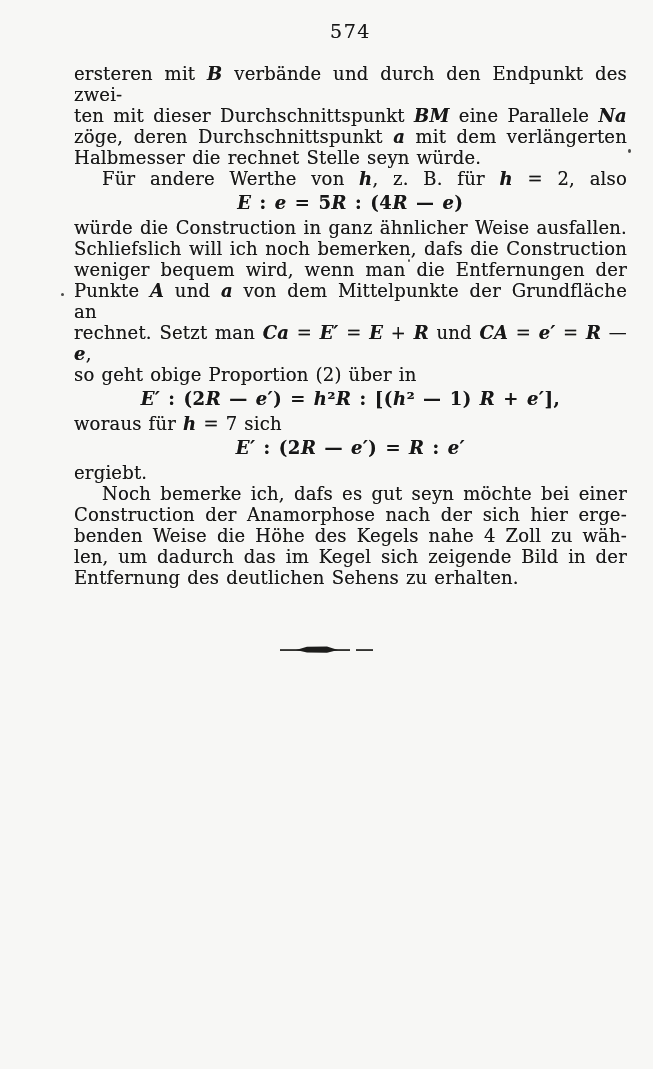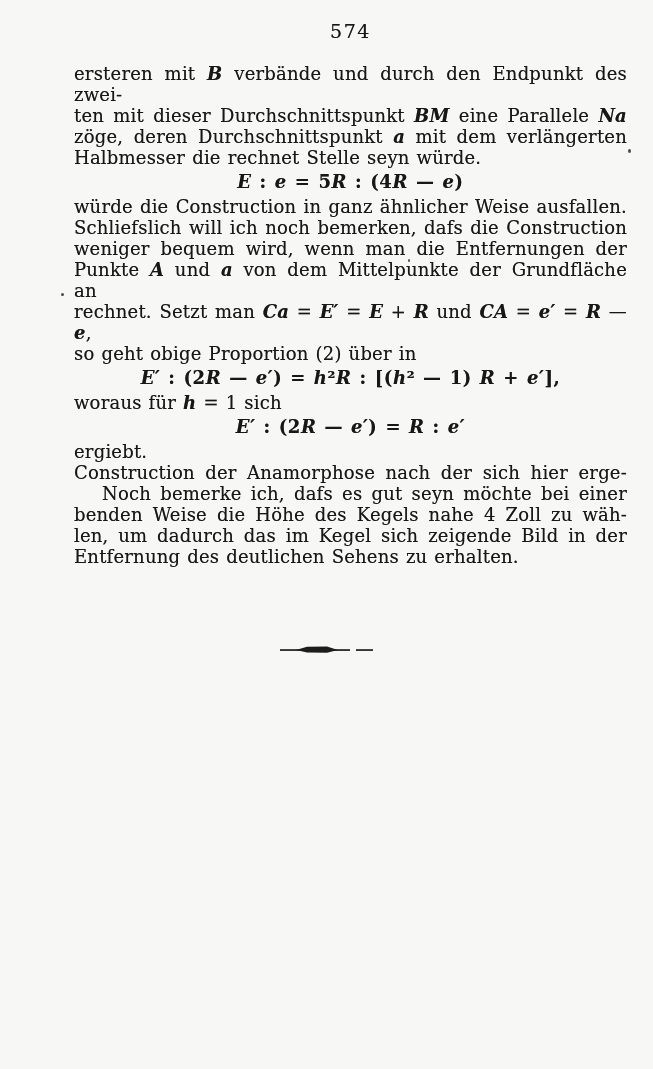--- a/index.html
+++ b/index.html
@@ -60,33 +60,34 @@
 
 <div class="page">
 
   <div class="page-number">574</div>
 
   <div class="text-block" id="text-block">
       <div class="line just"><span>ersteren mit </span><em>B</em><span> verbände und durch den Endpunkt des zwei-</span></div>
       <div class="line just"><span>ten mit dieser Durchschnittspunkt </span><em>BM</em><span> eine Parallele </span><em>Na</em></div>
       <div class="line just"><span>zöge, deren Durchschnittspunkt </span><em>a</em><span> mit dem verlängerten</span></div>
       <div class="line"><span>Halbmesser die rechnet Stelle seyn würde.</span></div>
+      <div class="line just ind"><span>Für andere Werthe von </span><em>h</em><span>, z. B. für </span><em>h</em><span> = 2, also</span></div>
       <div class="line cent formula"><em>E</em><span> : </span><em>e</em><span> = 5</span><em>R</em><span> : (4</span><em>R</em><span> — </span><em>e</em><span>)</span></div>
       <div class="line just"><span>würde die Construction in ganz ähnlicher Weise ausfallen.</span></div>
       <div class="line just"><span>Schliefslich will ich noch bemerken, dafs die Construction</span></div>
       <div class="line just"><span>weniger bequem wird, wenn man die Entfernungen der</span></div>
       <div class="line just"><span>Punkte </span><em>A</em><span> und </span><em>a</em><span> von dem Mittelpunkte der Grundfläche an</span></div>
       <div class="line just"><span>rechnet.  Setzt man </span><em>Ca</em><span> = </span><em>E′</em><span> = </span><em>E</em><span> + </span><em>R</em><span> und </span><em>CA</em><span> = </span><em>e′</em><span> = </span><em>R</em><span> — </span><em>e</em><span>,</span></div>
       <div class="line"><span>so geht obige Proportion (2) über in</span></div>
       <div class="line cent formula"><em>E′</em><span> : (2</span><em>R</em><span> — </span><em>e′</em><span>) = </span><em>h</em><span>²</span><em>R</em><span> : [(</span><em>h</em><span>² — 1) </span><em>R</em><span> + </span><em>e′</em><span>],</span></div>
-      <div class="line"><span>woraus für </span><em>h</em><span> = 1 sich</span></div>
+      <div class="line"><span>woraus für </span><em>h</em><span> = 7 sich</span></div>
       <div class="line cent formula"><em>E′</em><span> : (2</span><em>R</em><span> — </span><em>e′</em><span>) = </span><em>R</em><span> : </span><em>e′</em></div>
       <div class="line"><span>ergiebt.</span></div>
+      <div class="line just ind"><span>Noch bemerke ich, dafs es gut seyn möchte bei einer</span></div>
       <div class="line just"><span>Construction der Anamorphose nach der sich hier erge-</span></div>
-      <div class="line just ind"><span>Noch bemerke ich, dafs es gut seyn möchte bei einer</span></div>
       <div class="line just"><span>benden Weise die Höhe des Kegels nahe 4 Zoll zu wäh-</span></div>
       <div class="line just"><span>len, um dadurch das im Kegel sich zeigende Bild in der</span></div>
       <div class="line"><span>Entfernung des deutlichen Sehens zu erhalten.</span></div>
     </div>
 
   <div class="divider">
     <svg width="94" height="12" viewBox="0 0 94 12">
       <rect x="0" y="5.2" width="70" height="1.7" fill="#1d1d1b"></rect>
       <polygon points="16,6 27,2.8 47,2.4 58,6 47,8.8 27,8.6" fill="#1d1d1b"></polygon>
       <rect x="76" y="5.2" width="17" height="1.7" fill="#1d1d1b"></rect>

